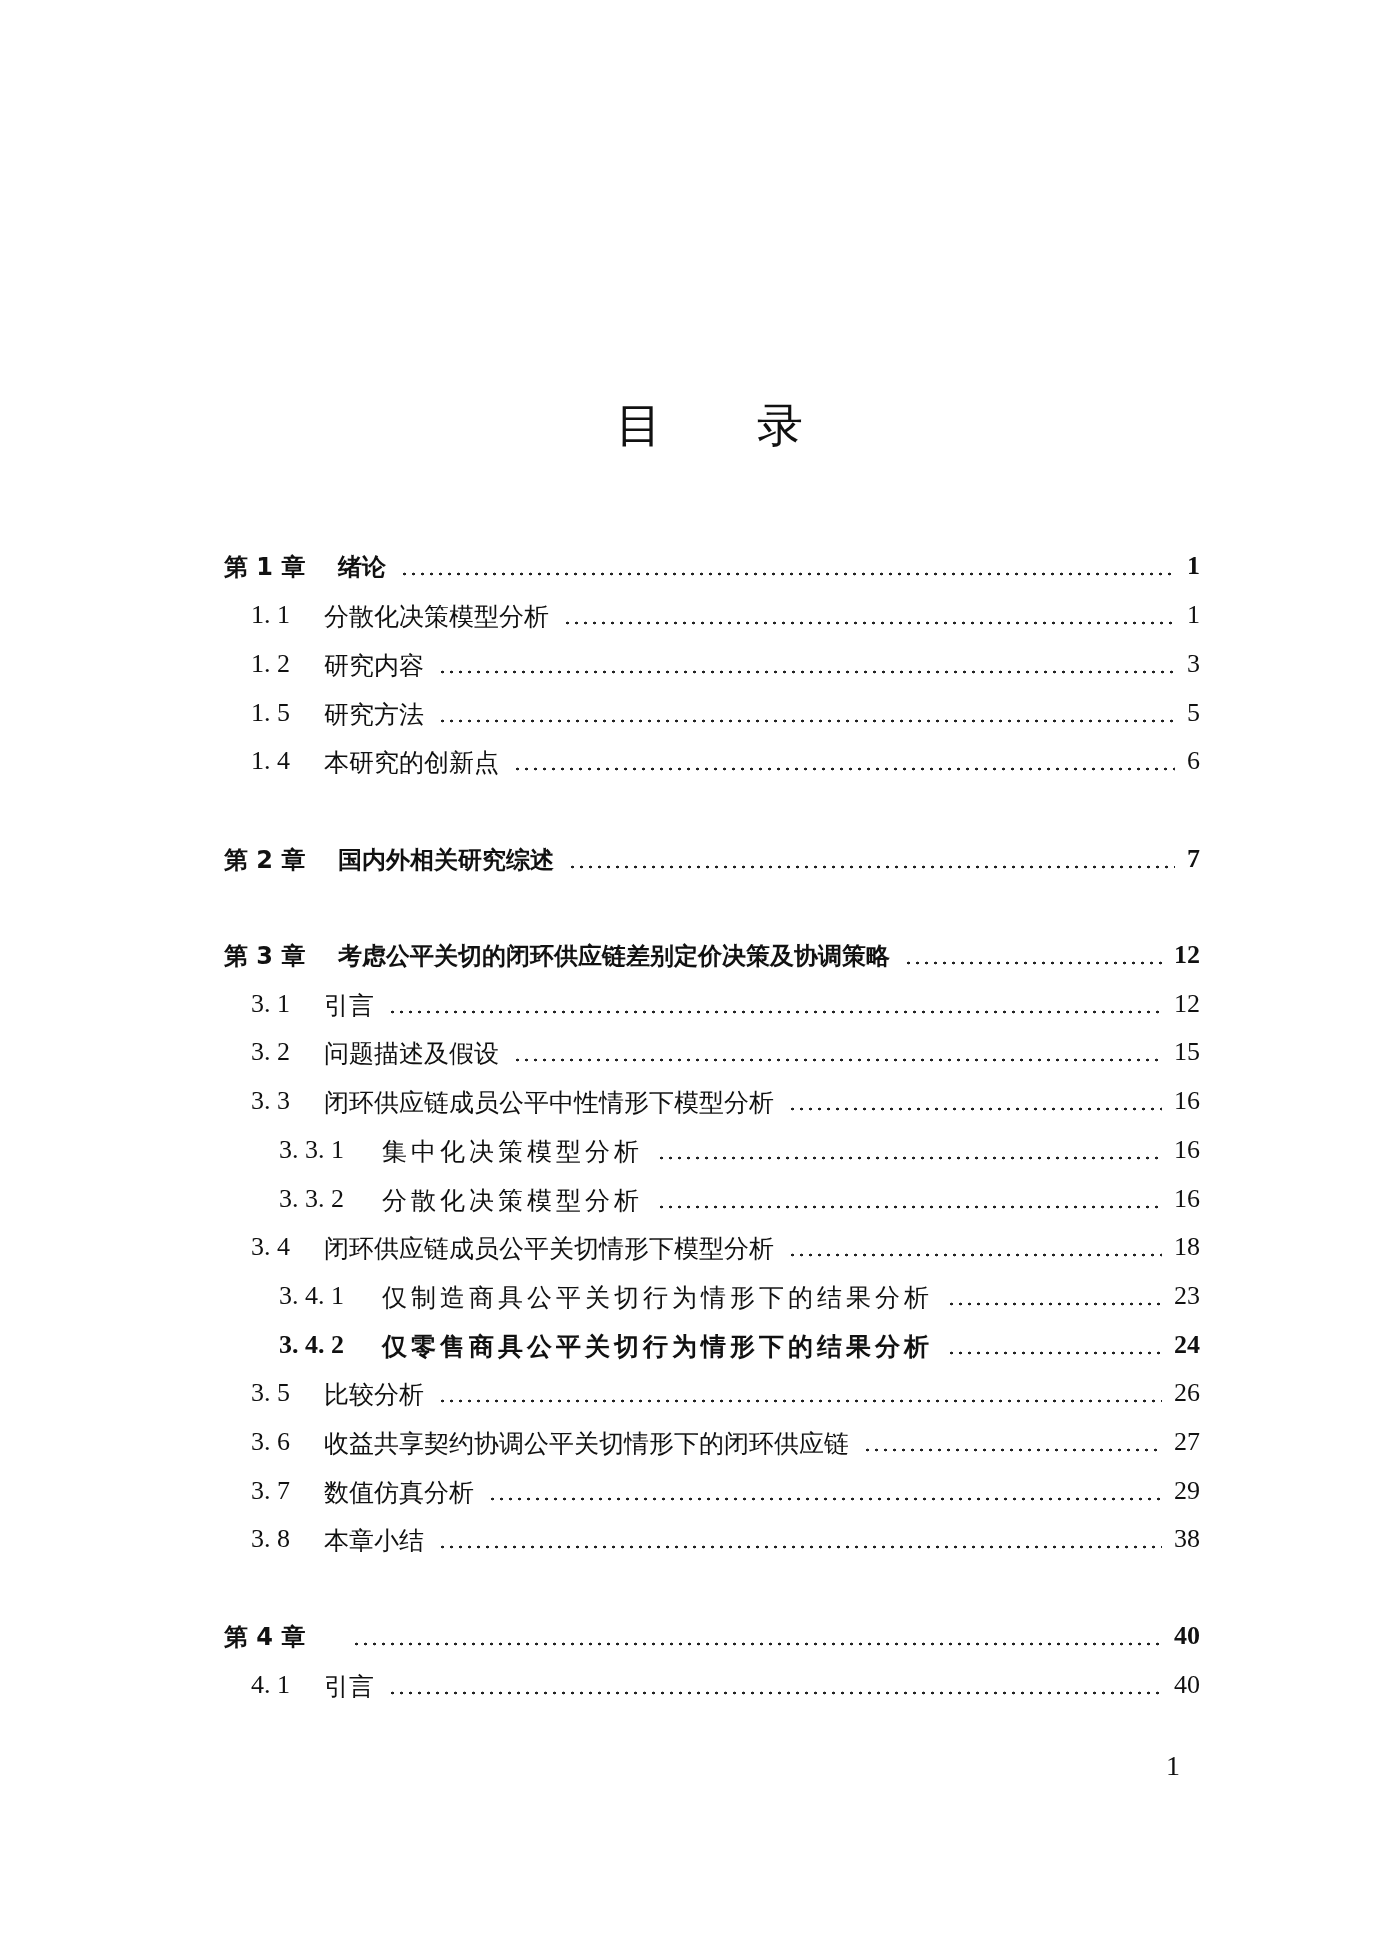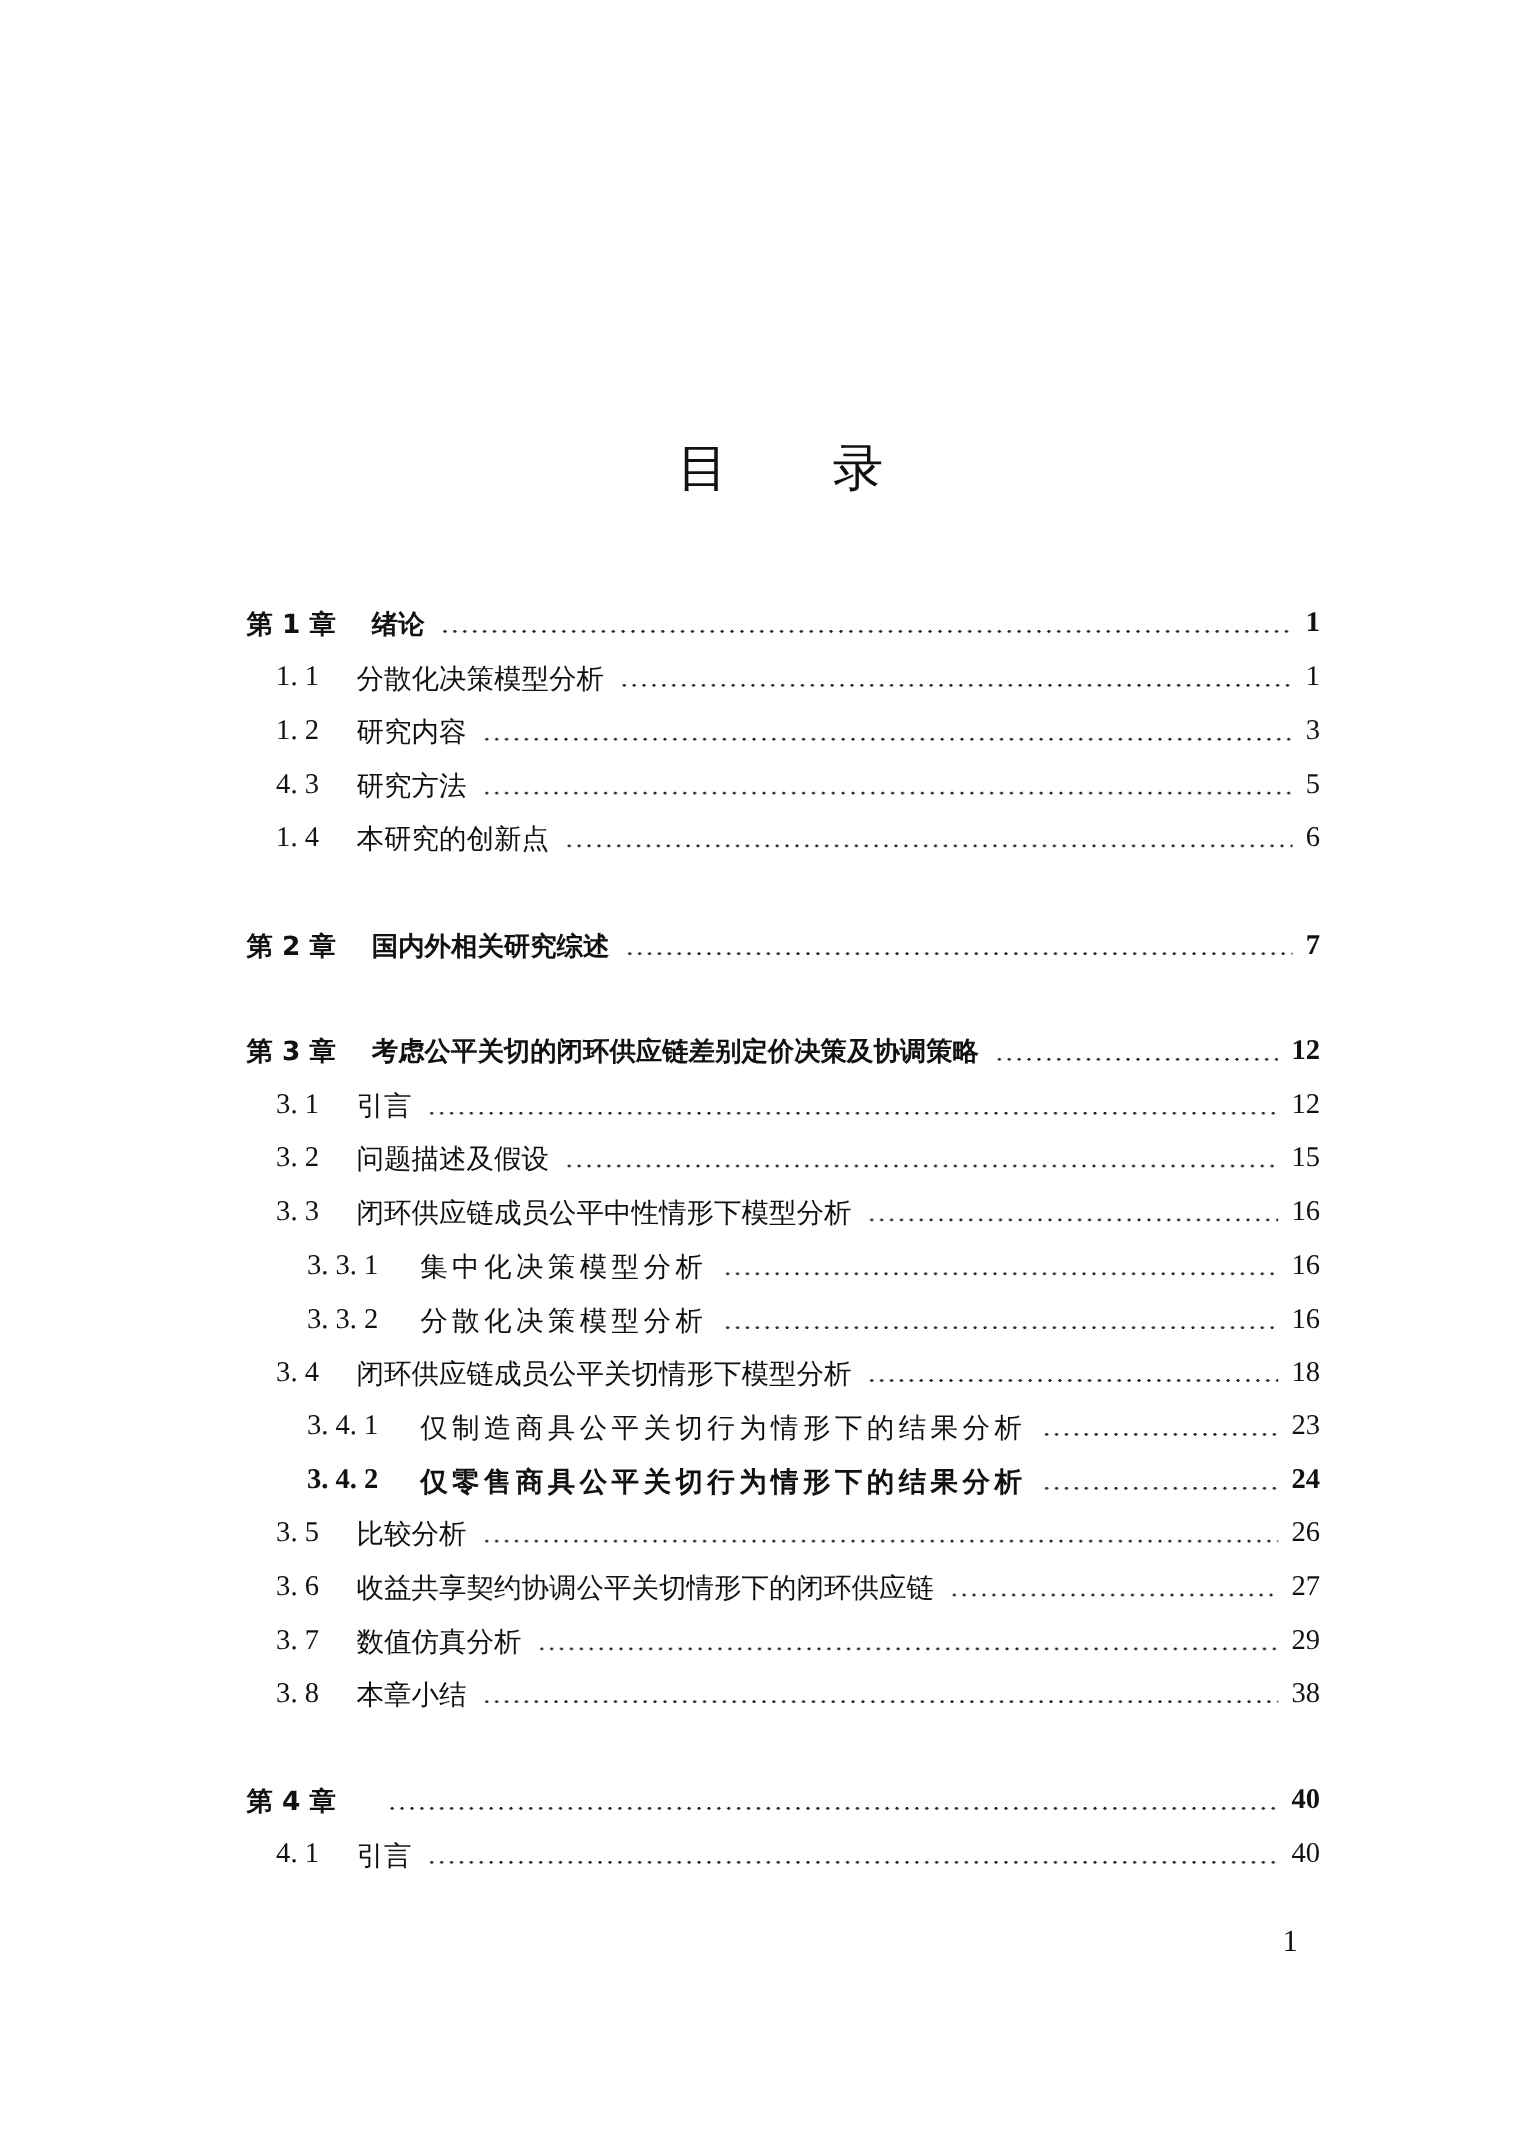--- a/index.html
+++ b/index.html
@@ -46,21 +46,21 @@
       <span class="dots"></span>
       <span class="page">1</span>
     </div>
     <div class="row section" style="top: 649px;">
       <span class="num">1. 2</span>
       <span class="label">研究内容</span>
       <span class="dots"></span>
       <span class="page">3</span>
     </div>
     <div class="row section" style="top: 698px;">
-      <span class="num">4. 3</span>
+      <span class="num">1. 5</span>
       <span class="label">研究方法</span>
       <span class="dots"></span>
       <span class="page">5</span>
     </div>
     <div class="row section" style="top: 746px;">
       <span class="num">1. 4</span>
       <span class="label">本研究的创新点</span>
       <span class="dots"></span>
       <span class="page">6</span>
     </div>

